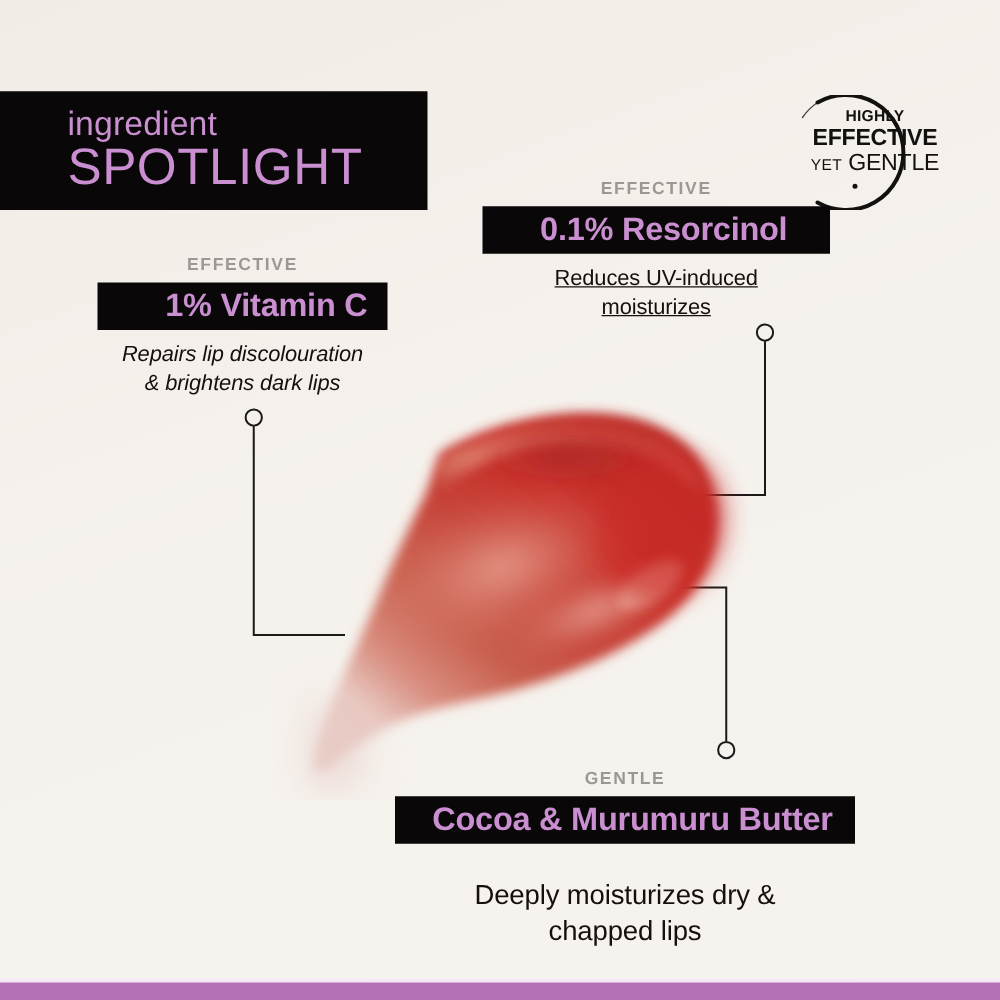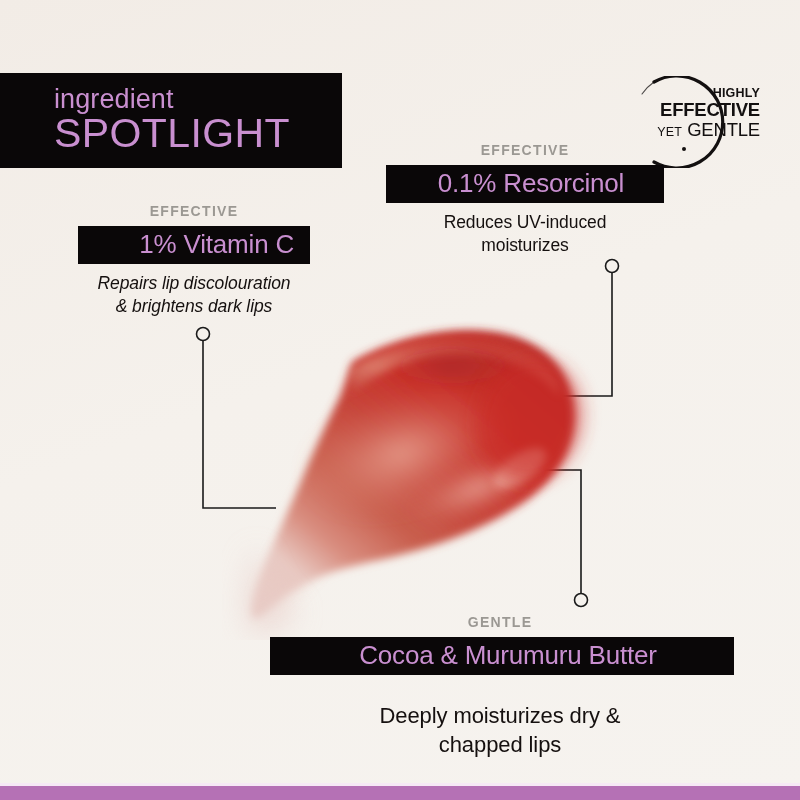--- a/index.html
+++ b/index.html
@@ -79,21 +79,21 @@
   .badge svg {
     position: absolute;
     left: 0;
     top: 0;
   }
   .badge-text {
     position: absolute;
     left: 16px;
     top: 11px;
     width: 120px;
-    text-align: right;
+    text-align: center;
     color: #131010;
   }
   .badge-l1 {
     font-size: 12.5px;
     font-weight: bold;
     letter-spacing: 0.2px;
     line-height: 1.05;
   }
   .badge-l2 {
     font-size: 18.5px;
@@ -130,21 +130,21 @@
     color: #9b9893;
     font-size: 14px;
     font-weight: bold;
     letter-spacing: 1.3px;
     text-align: center;
   }
   .callout .pill {
     background: #0a0708;
     color: #c98fd0;
     font-size: 26px;
-    font-weight: normal;
+    font-weight: bold;
     letter-spacing: -0.2px;
     text-align: center;
     padding: 5px 16px 7px 28px;
     white-space: nowrap;
     line-height: 1.0;
   }
   .callout .desc {
     color: #15100f;
     font-size: 17.5px;
     line-height: 1.33;
@@ -153,25 +153,25 @@
   }
 
   #callout-vitc { left: 44px; top: 203px; width: 300px; }
   #callout-vitc .kicker { margin-bottom: 7px; }
   #callout-vitc .pill { margin: 0 auto; width: 232px; box-sizing: border-box; text-align: right; }
   #callout-vitc .desc { margin-top: 8px; font-style: italic; }
 
   #callout-res { left: 370px; top: 142px; width: 310px; }
   #callout-res .kicker { margin-bottom: 7px; }
   #callout-res .pill { margin: 0 auto; width: 278px; box-sizing: border-box; }
-  #callout-res .desc { margin-top: 8px; }
+  #callout-res .desc { margin-top: 8px; text-decoration: underline; }
 
   #callout-cocoa { left: 270px; top: 614px; width: 460px; }
   #callout-cocoa .kicker { margin-bottom: 7px; }
-  #callout-cocoa .pill { margin: 0 auto; width: 464px; box-sizing: border-box; }
+  #callout-cocoa .pill { margin: 0 auto; width: 368px; box-sizing: border-box; }
   #callout-cocoa .desc { margin-top: 26px; font-size: 22px; }
 
   
   .connectors {
     position: absolute;
     left: 0;
     top: 0;
     width: 800px;
     height: 800px;
     pointer-events: none;

